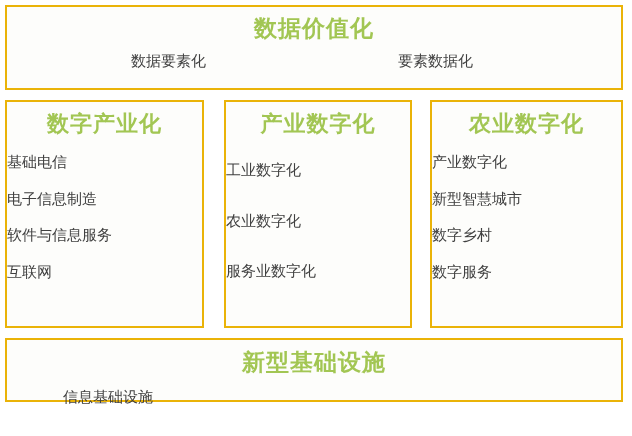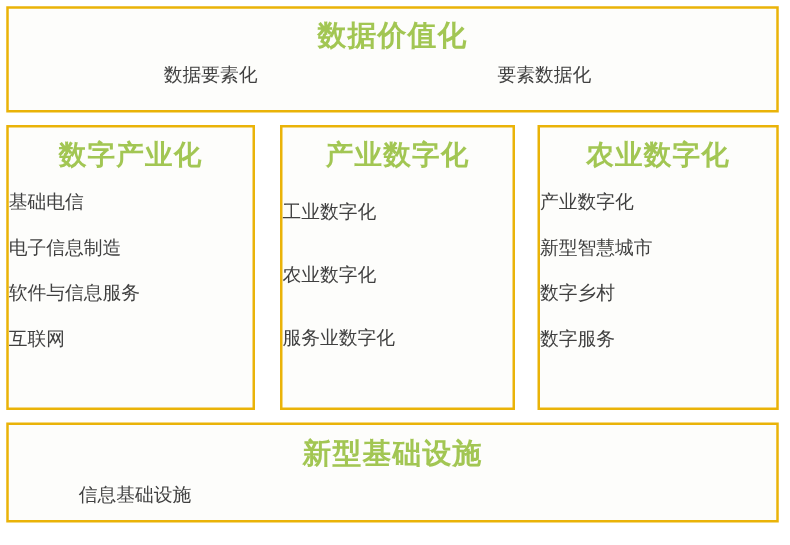--- a/index.html
+++ b/index.html
@@ -80,21 +80,21 @@
     margin-bottom: 20px;
   }
   #panel-col-2 .items { margin-top: 26px; }
   #panel-col-2 .items .item { margin-bottom: 34px; }
 
   
   #panel-bottom {
     left: 5px;
     top: 338px;
     width: 618px;
-    height: 80px;
+    height: 64px;
   }
   #panel-bottom .panel-title {
     font-size: 23px;
     margin-top: 10px;
   }
   #panel-bottom .row {
     position: relative;
     margin-top: 14px;
     height: 22px;
   }

